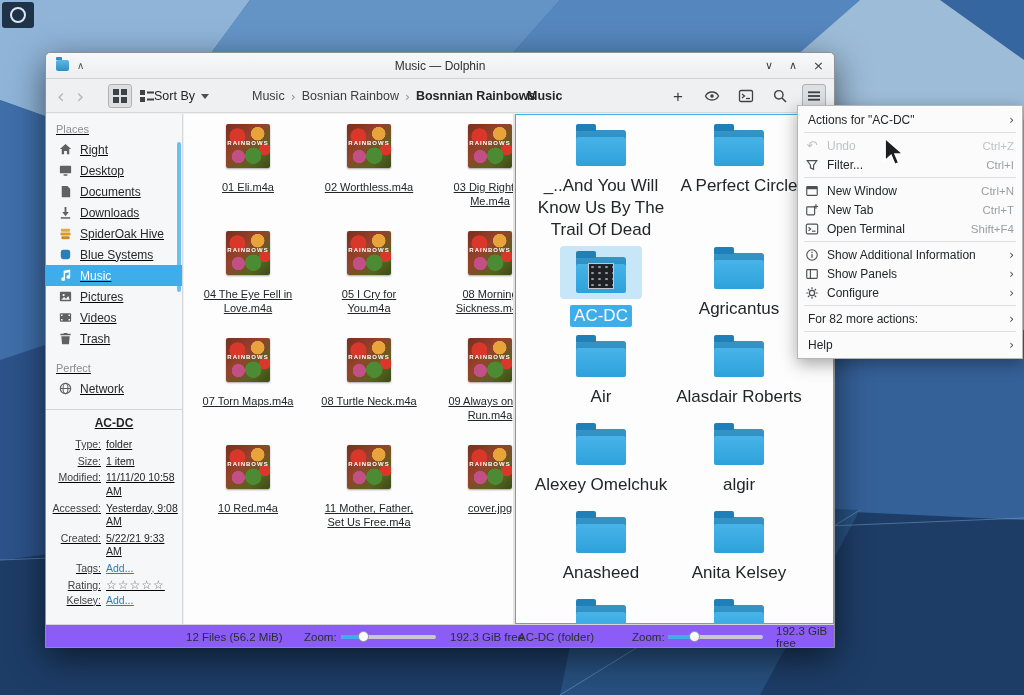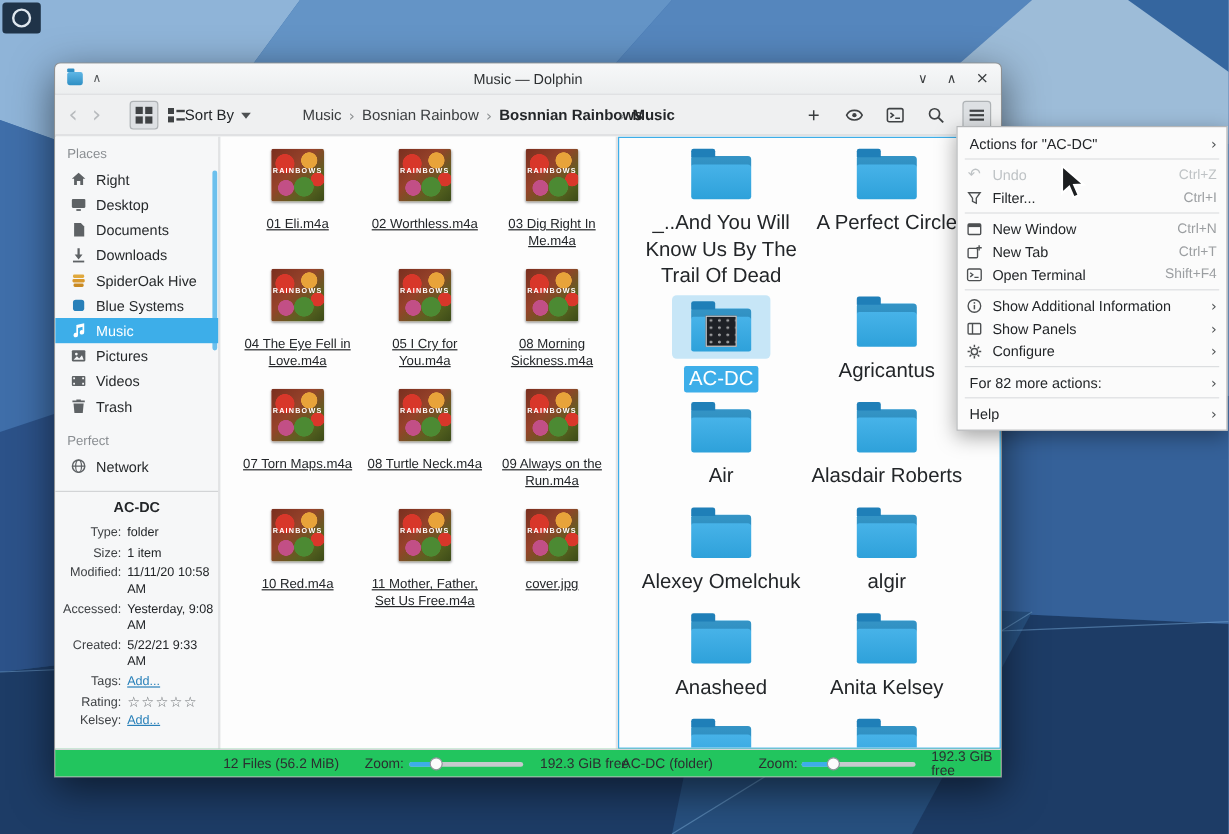--- a/index.html
+++ b/index.html
@@ -33,21 +33,21 @@
   .crumb { color:#3b3e40; }
   .crumb.active { font-weight:bold; color:#232629; }
   .crumb-sep { color:#8f9294; font-family:"DejaVu Sans",sans-serif; }
   .icnbtn svg { display:block; }
   .plus { font-size:17px; color:#3a3d3f; line-height:1; }
 
   
   .win-body { position:absolute; top:61px; bottom:23px; left:0; right:0; display:flex; }
 
   
-  .places { position:relative; width:137px; background:#f6f7f8; border-right:1px solid #d6d8da; padding-top:6px; overflow:hidden; }
+  .places { position:relative; width:137px; background:#f6f7f8; border-right:1px solid #d6d8da; padding-top:6px; overflow:hidden;text-decoration:underline; }
   .panel-h { font-size:11px; color:#8a8e92; padding:3px 0 4px 10px; }
   .place { height:21px; display:flex; align-items:center; gap:7px; padding-left:12px; font-size:12px; color:#26292b; }
   .place svg { flex:0 0 15px; }
   .place.sel { background:#3daee9; color:#fff; }
   .place.sel svg path, .place.sel svg rect, .place.sel svg circle { fill:#fff !important; stroke-color:#fff; }
   .pscroll { position:absolute; right:1px; top:28px; width:4px; height:150px; background:#3daee9; border-radius:2px; opacity:.75; }
   .pi { fill:#5e6265; }
 
   .info-panel { border-top:1px solid #d2d4d6; margin-top:10px; padding-top:6px; }
   .info-title { text-align:center; font-weight:bold; font-size:12px; color:#232629; margin-bottom:8px; }
@@ -56,21 +56,21 @@
   .ivalue { color:#232629; line-height:1.3; }
   .ivalue.link { color:#2980b9; text-decoration:underline; }
   .ivalue.stars { color:#6d7174; font-size:12px; letter-spacing:1px; line-height:1; font-family:"DejaVu Sans",sans-serif; }
 
   
   .view { position:relative; background:#fdfdfd; overflow:hidden; }
   .view-left { width:329px; margin-left:1px; }
   .splitter { width:2px; background:#e2e4e6; }
   .view-right { flex:1; border:1px solid #3daee9; background:#fdfdfd; }
 
-  .grid-left { display:grid; grid-template-columns:repeat(3,100px); column-gap:6px; row-gap:14px; padding:10px 0 0 14px; }
+  .grid-left { display:grid; grid-template-columns:repeat(3,100px); column-gap:6px; row-gap:14px; padding:10px 0 0 14px;gap:21px; }
   .grid-right { display:grid; grid-template-columns:138px 138px; row-gap:5px; padding:8px 0 0 16px; }
   .tile { text-align:center; min-height:86px; }
   .ftile { min-height:83px; }
   .icon-wrap { display:flex; justify-content:center; }
   .tile-label { margin-top:12px; font-size:11px; line-height:1.3; color:#232629; word-wrap:break-word; }
   .ul { text-decoration:underline; text-underline-offset:1px; }
   .ftile .tile-label { font-size:17px; margin-top:9px; }
 
   .album { position:relative; width:44px; height:44px; border-radius:2px; overflow:hidden;
     background:
@@ -87,21 +87,21 @@
     background:linear-gradient(180deg,#4db7ec 0%, #2ea1da 100%);
     border-radius:2px 3px 2px 2px; box-shadow:inset 0 7px 0 rgba(10,82,126,.35); }
   .folder::before { content:''; position:absolute; top:-6px; left:0; width:20px; height:7px; background:#1f7fb8; border-radius:2px 2px 0 0; }
   .thumb { position:absolute; left:50%; top:50%; transform:translate(-50%,-46%); width:26px; height:26px;
     background:#1e2126; border:1px solid #c9cdd0;
     background-image:radial-gradient(rgba(255,255,255,.55) 1px, rgba(0,0,0,0) 1.6px); background-size:7px 6px; }
   .sel-iconwrap { background:rgba(61,174,233,.28); border-radius:4px; padding:4px 16px 6px; }
   .sel-chip { display:inline-block; background:#3daee9; color:#fff; border-radius:2px; padding:0 4px; }
 
   
-  .statusbar { position:absolute; left:0; right:0; bottom:0; height:23px; background:#22c55e; border-top:1px solid #d4d6d8;
+  .statusbar { position:absolute; left:0; right:0; bottom:0; height:23px; background:#8b5cf6; border-top:1px solid #d4d6d8;
                font-size:11.5px; color:#2b2e30; }
   .statusbar .sb { position:absolute; top:0; height:23px; display:flex; align-items:center; }
   .slider { position:relative; width:95px; height:23px; }
   .groove { position:absolute; left:0; right:0; top:10px; height:4px; border-radius:2px; background:#c6cacd; }
   .fill { position:absolute; left:0; top:10px; height:4px; border-radius:2px; background:#3daee9; }
   .handle { position:absolute; top:6px; width:11px; height:11px; border-radius:50%; background:#fcfcfc; border:1px solid #8f969a; }
 
   
   .menu { position:absolute; left:797px; top:105px; width:226px; z-index:30; background:#fbfbfb;
           border:1px solid #b4b6b8; box-shadow:0 5px 16px rgba(0,0,0,.35); padding:4px 0; font-size:12px; color:#232629; }

